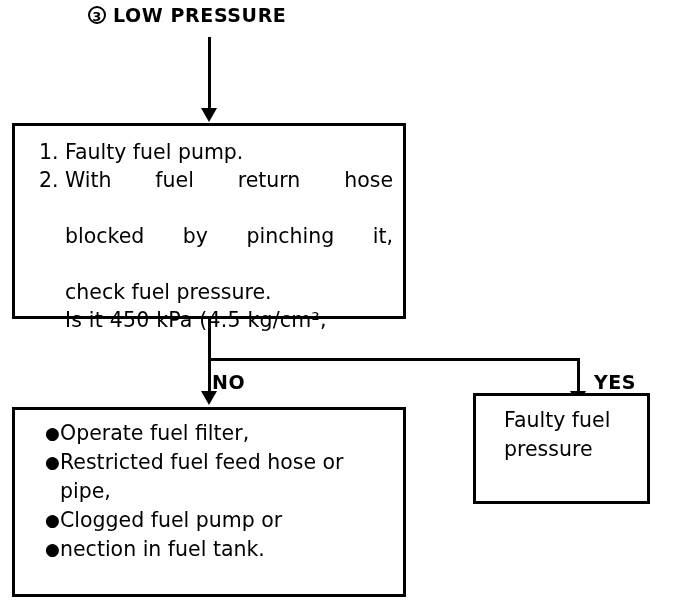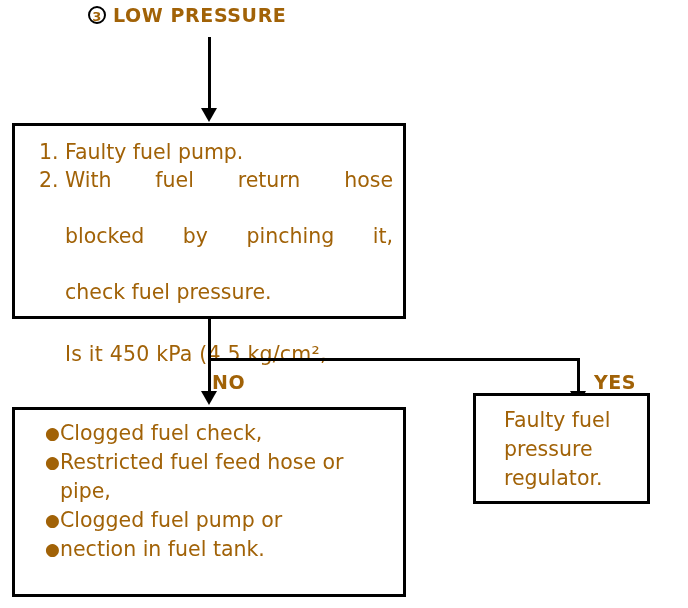--- a/index.html
+++ b/index.html
@@ -6,21 +6,21 @@
     margin: 0;
     padding: 0;
     background: #ffffff;
   }
   #page {
     position: relative;
     width: 688px;
     height: 608px;
     background: #ffffff;
     font-family: "DejaVu Sans", sans-serif;
-    color: #a16207;
+    color: #000000;
     overflow: hidden;
   }
 
   
   .title {
     position: absolute;
     left: 88px;
     top: 4px;
     font-size: 19px;
     font-weight: bold;
@@ -71,21 +71,21 @@
     flex: 0 0 26px;
     white-space: nowrap;
   }
   .step-body { flex: 1 1 auto; }
   .just { text-align: justify; }
   .just::after {
     content: "";
     display: inline-block;
     width: 100%;
   }
-  .line-q { white-space: nowrap; letter-spacing: 0.2px; margin-top: 34px; }
+  .line-q { white-space: nowrap; letter-spacing: 0.2px; }
 
   
   .bullets {
     position: absolute;
     left: 30px;
     top: 9px;
     right: 8px;
     font-size: 20.5px;
     line-height: 29px;
   }
@@ -198,21 +198,21 @@
   <div class="vline" id="arrow-yes-line"></div>
   <div class="arrowhead" id="arrow-yes-head"></div>
   <div class="branch-label" id="label-yes">YES</div>
 
   <div class="box" id="no-box">
     <div class="bullets">
 
       <div class="bullet-row">
         <div class="bullet-dot">●</div>
         <div class="bullet-text">
-          <div>Clogged fuel check,</div>
+          <div>Operate fuel filter,</div>
         </div>
       </div>
 
       <div class="bullet-row">
         <div class="bullet-dot">●</div>
         <div class="bullet-text">
           <div>Restricted fuel feed hose or</div>
           <div>pipe,</div>
         </div>
       </div>
@@ -231,17 +231,16 @@
         </div>
       </div>
 
     </div>
   </div>
 
   <div class="box" id="yes-box">
     <div class="yes-lines">
       <div>Faulty fuel</div>
       <div>pressure</div>
-      <div>regulator.</div>
     </div>
   </div>
 
 </div>
 
 </body></html>

